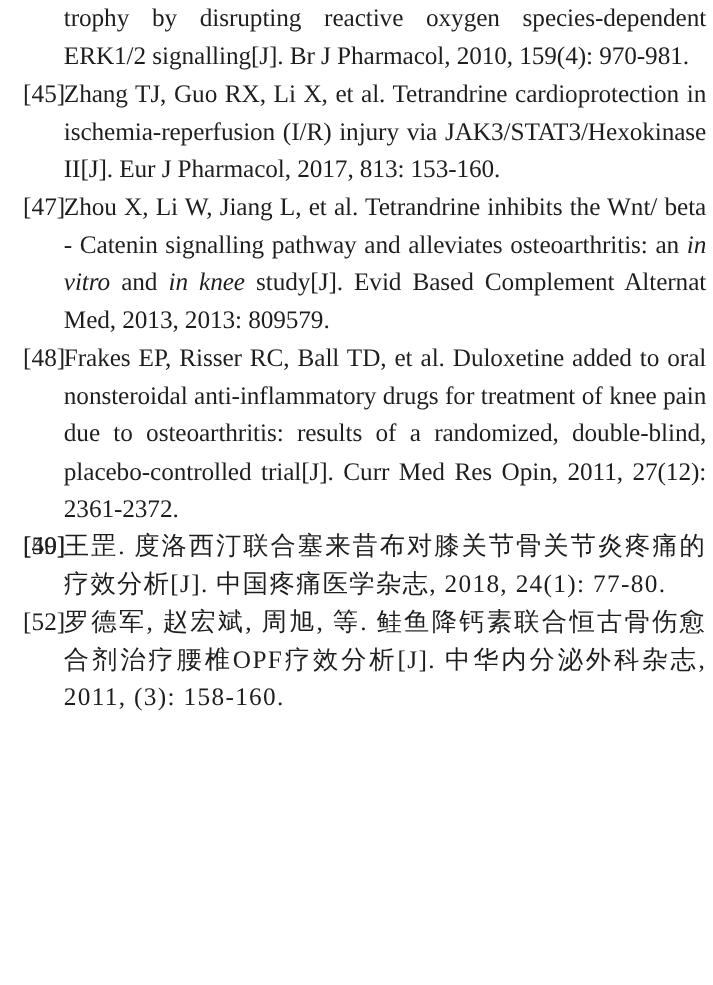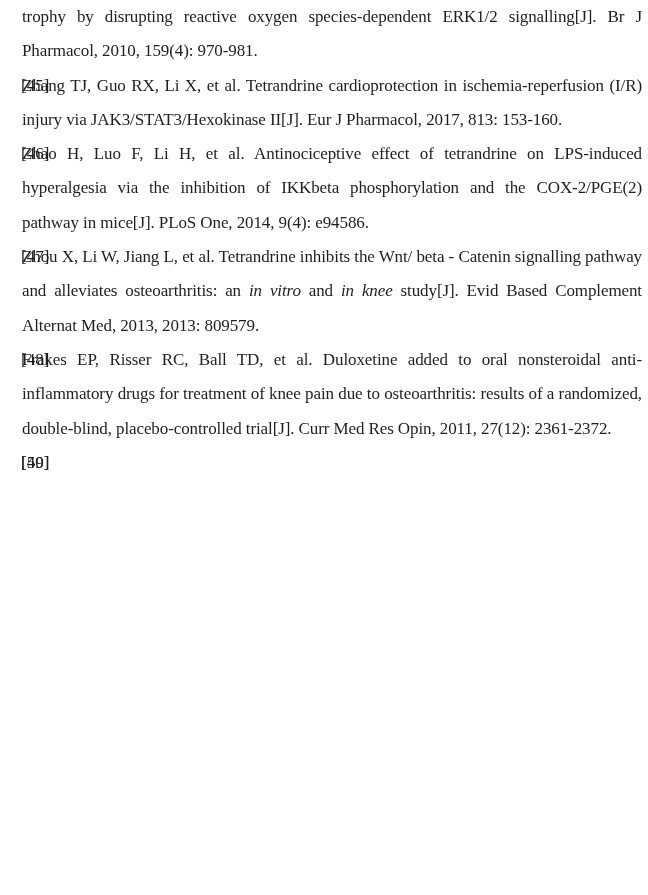--- a/index.html
+++ b/index.html
@@ -4,23 +4,23 @@
 <style>
   html, body { margin: 0; padding: 0; background: #ffffff; }
   body {
     width: 648px; height: 895px; overflow: hidden; position: relative;
     color: #1e1e1e;
     font-family: "Liberation Serif", "DejaVu Serif", serif;
   }
   .refs { position: absolute; left: 0; top: 0; width: 648px; }
   .ref {
     position: relative;
-    padding-left: 22px;
+    padding-left: 58px;
     padding-right: 6px;
-    font-size: 17px;
+    font-size: 23px;
     line-height: 34.3px;
     text-align: justify;
     text-align-last: left;
     letter-spacing: -0.1px;
   }
   .ref .num {
     position: absolute; left: 21px; top: 0;
     letter-spacing: 0;
   }
   .ref.cn { letter-spacing: 1.2px; }
@@ -35,38 +35,39 @@
 
   <div class="ref cont">
     <span>trophy by disrupting reactive oxygen species-dependent ERK1/2 signalling[J]. Br J Pharmacol, 2010, 159(4): 970-981.</span>
   </div>
 
   <div class="ref">
     <span class="num">[45]</span>
     <span>Zhang TJ, Guo RX, Li X, et al. Tetrandrine cardioprotection in ischemia-reperfusion (I/R) injury via JAK3/STAT3/Hexokinase II[J]. Eur J Pharmacol, 2017, 813: 153-160.</span>
   </div>
 
-  <div class="ref">
-    <span class="num">[46]</span>
-    <span>Zhao H, Luo F, Li H, et al. Antinociceptive effect of tetrandrine on LPS-induced hyperalgesia via the inhibition of IKKbeta phosphorylation and the COX-2/PGE(2) pathway in mice[J]. PLoS One, 2014, 9(4): e94586.</span>
-  </div>
 
   <div class="ref">
     <span class="num">[47]</span>
     <span>Zhou X, Li W, Jiang L, et al. Tetrandrine inhibits the Wnt/ beta - Catenin signalling pathway and alleviates osteoarthritis: an </span><i>in vitro</i><span> and </span><i>in knee</i><span> study[J]. Evid Based Complement Alternat Med, 2013, 2013: 809579.</span>
   </div>
 
   <div class="ref">
     <span class="num">[48]</span>
     <span>Frakes EP, Risser RC, Ball TD, et al. Duloxetine added to oral nonsteroidal anti-inflammatory drugs for treatment of knee pain due to osteoarthritis: results of a randomized, double-blind, placebo-controlled trial[J]. Curr Med Res Opin, 2011, 27(12): 2361-2372.</span>
   </div>
 
   <div class="ref cn">
     <span class="num">[49]</span>
   </div>
 
   <div class="ref cn">
     <span class="num">[50]</span>
+    <span>王罡. 度洛西汀联合塞来昔布对膝关节骨关节炎疼痛的疗效分析[J]. 中国疼痛医学杂志, 2018, 24(1): 77-80.</span>
   </div>
 
 
+  <div class="ref cn">
+    <span class="num">[52]</span>
+    <span>罗德军, 赵宏斌, 周旭, 等. 鲑鱼降钙素联合恒古骨伤愈合剂治疗腰椎OPF疗效分析[J]. 中华内分泌外科杂志, 2011, (3): 158-160.</span>
+  </div>
 
 </div>
 
 </body></html>

